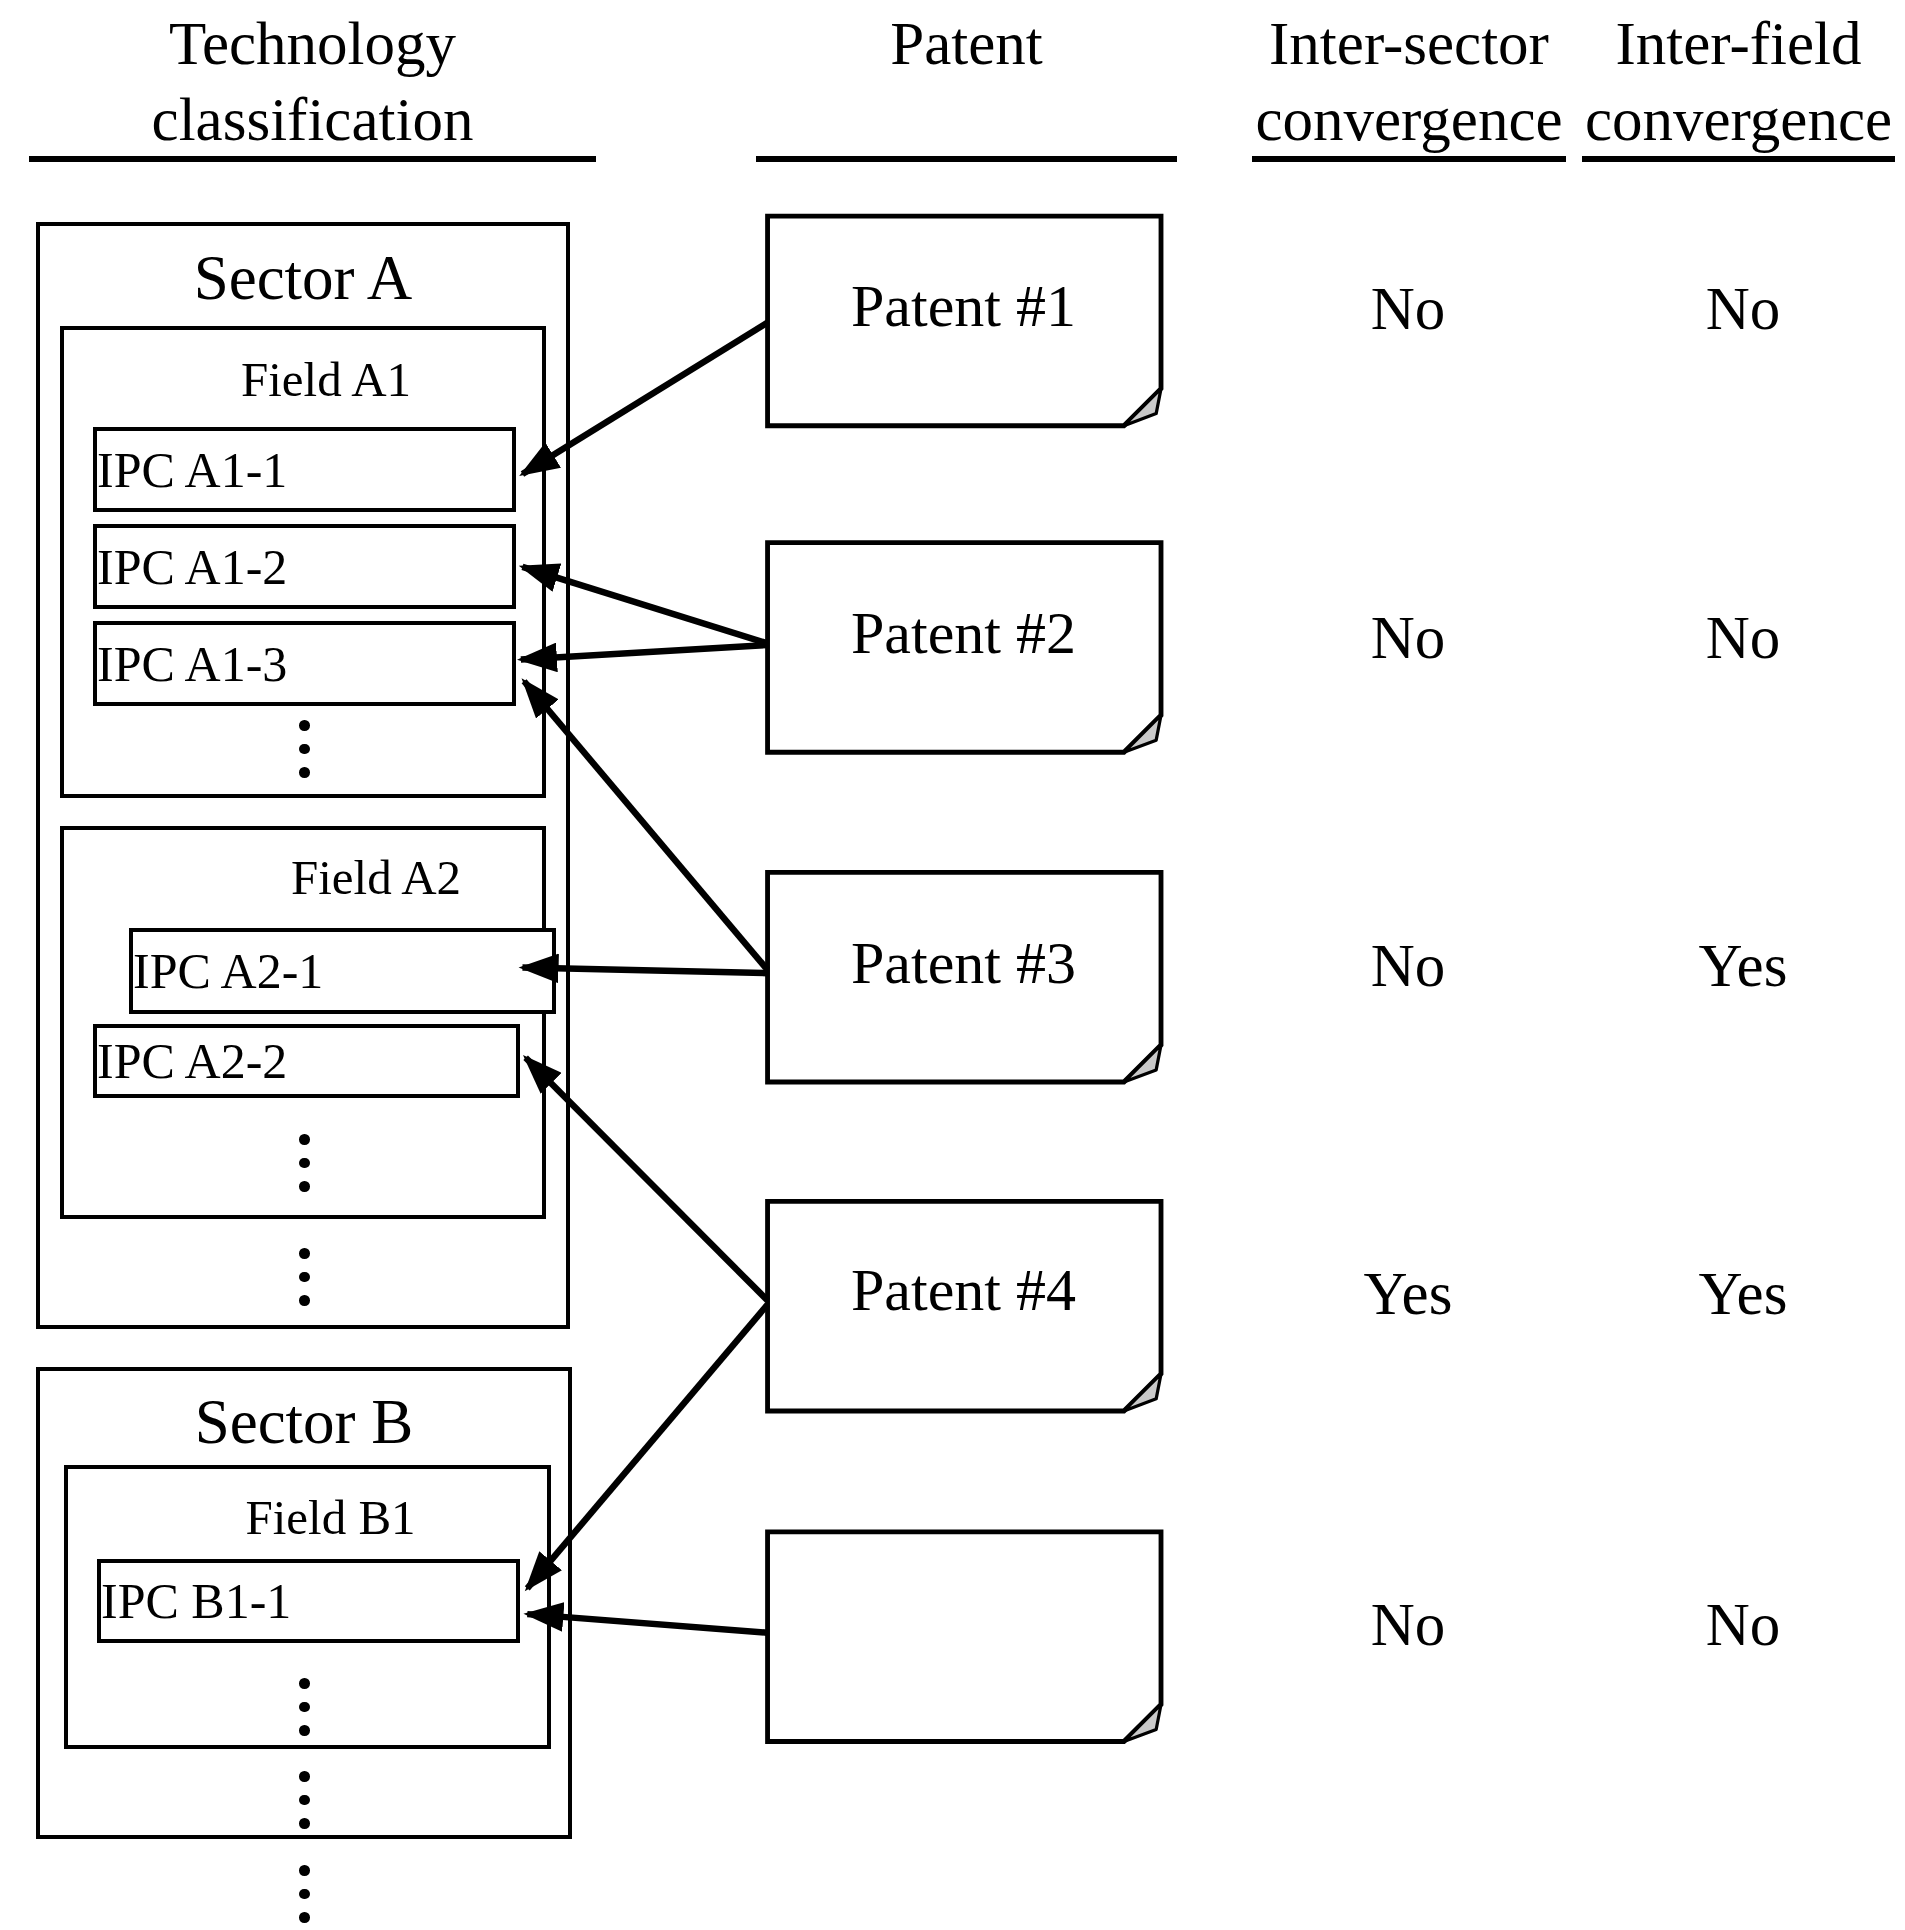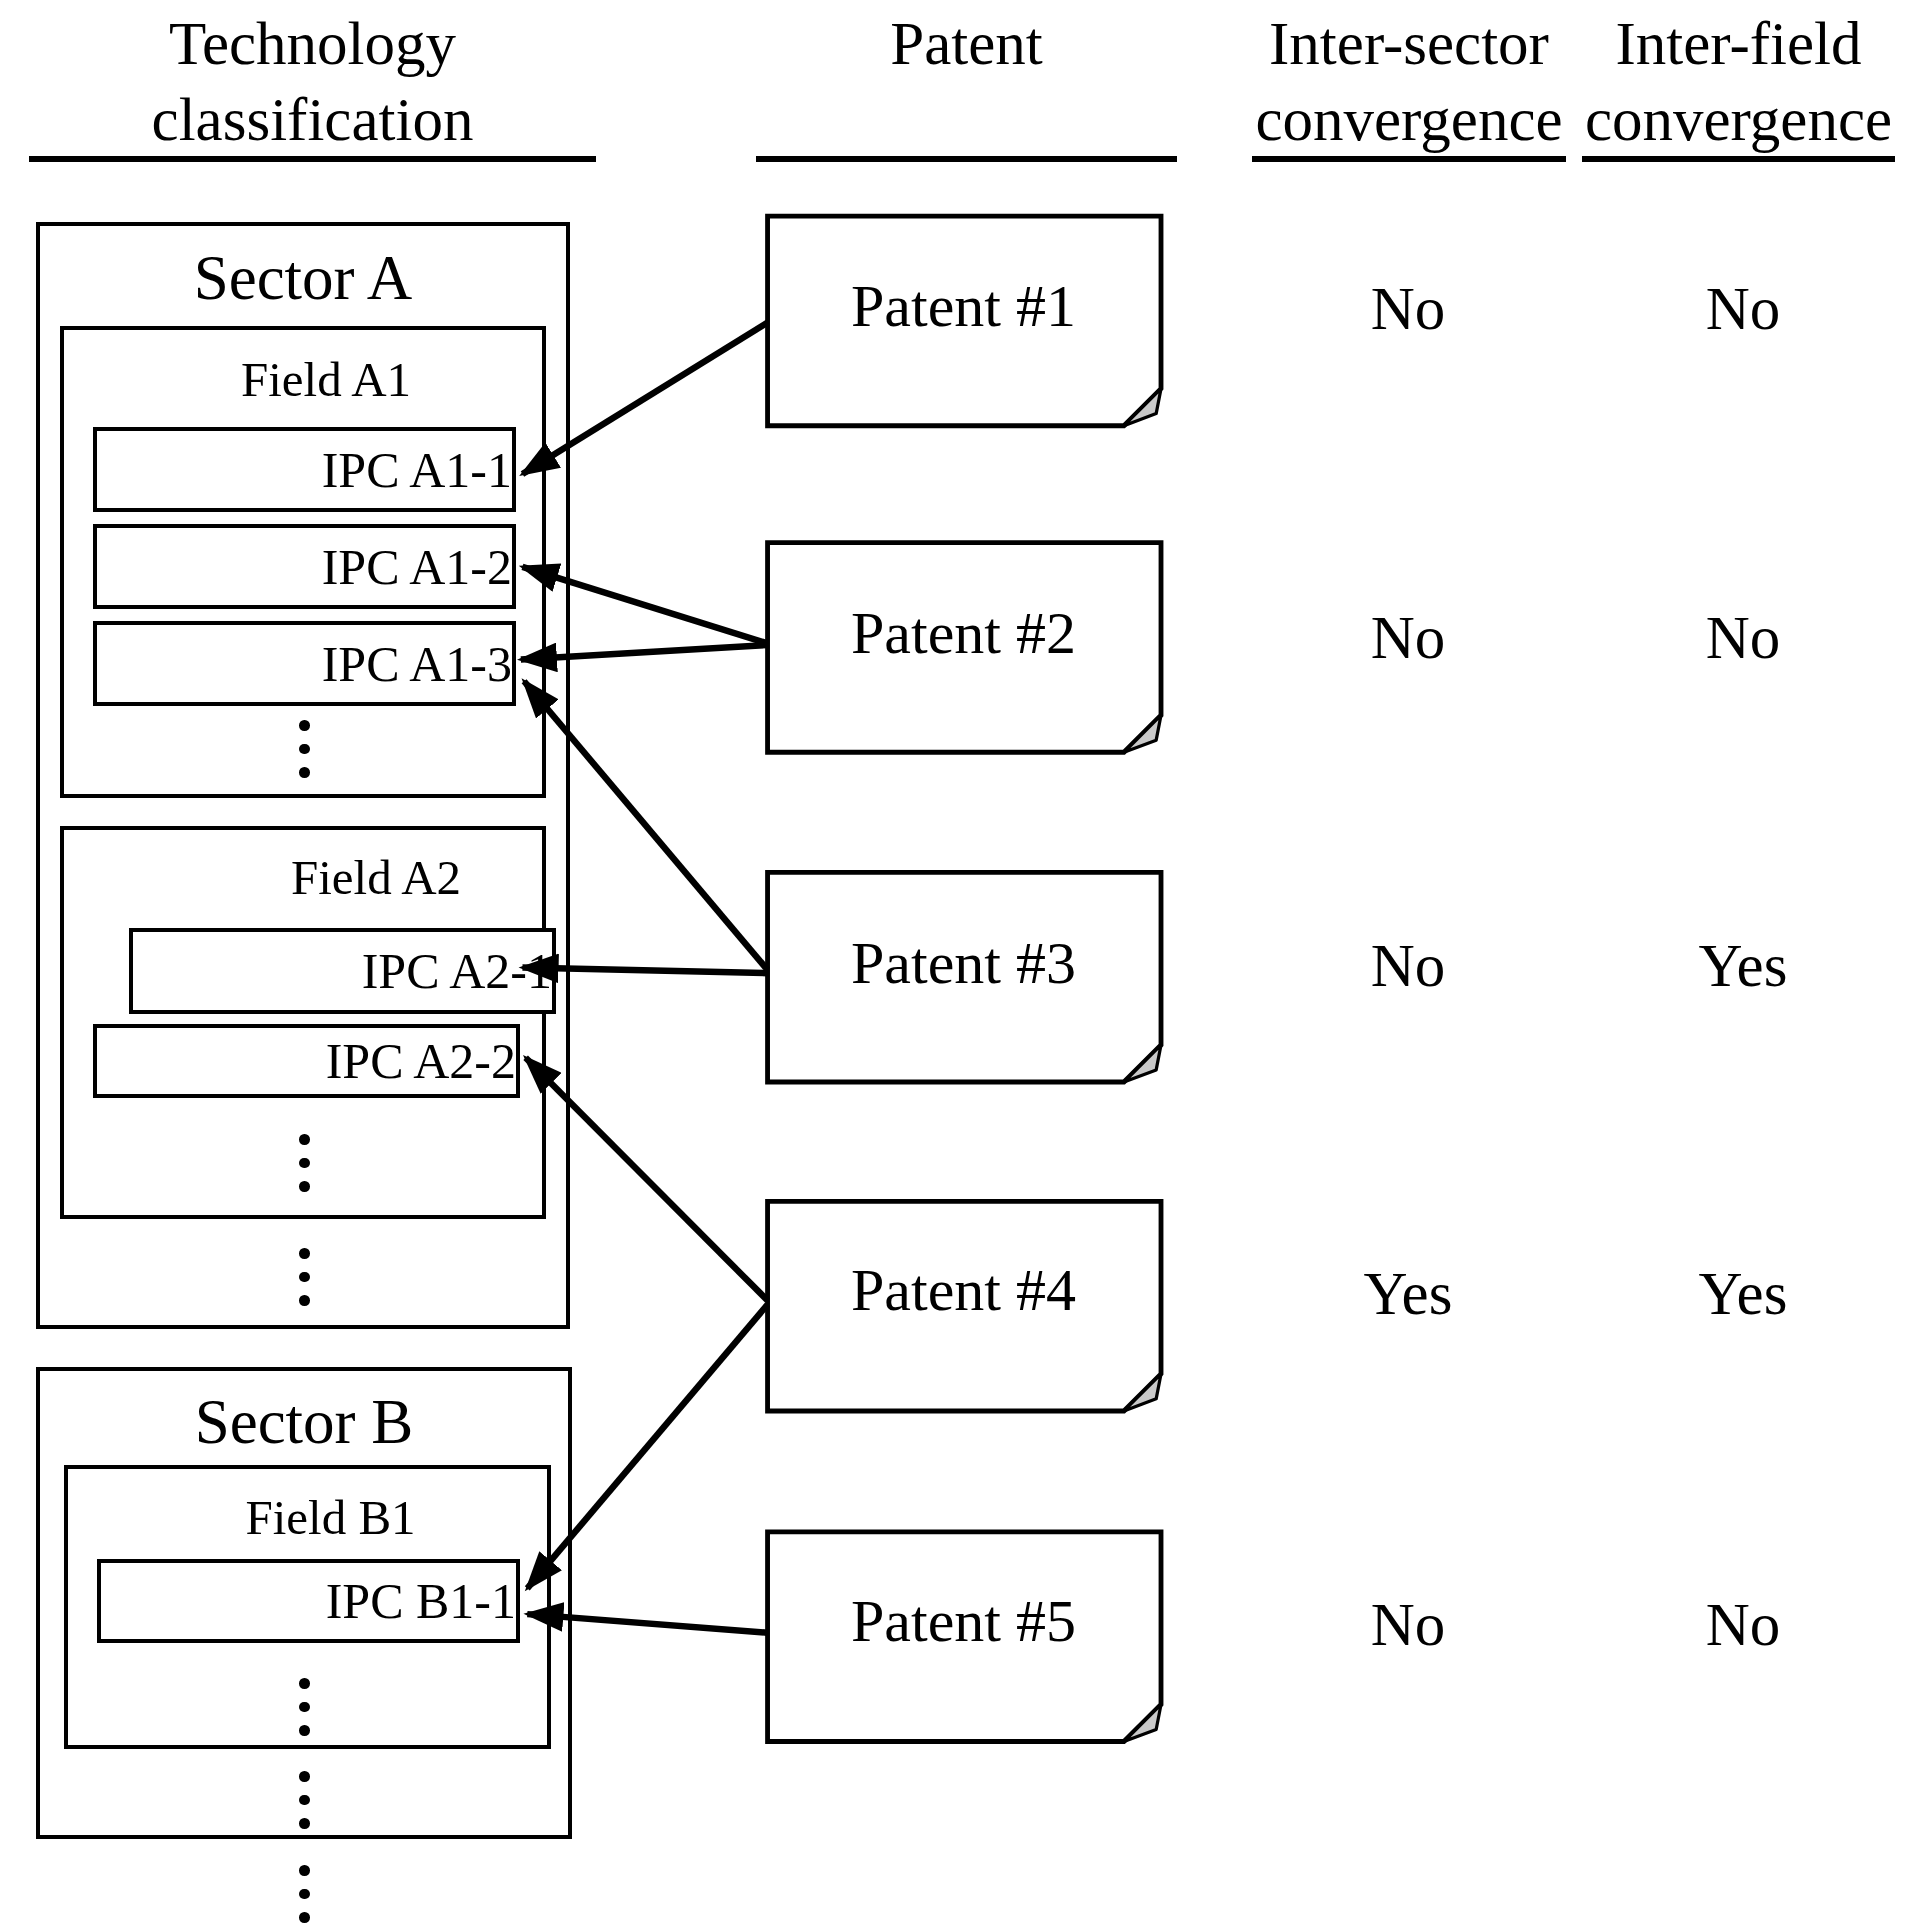--- a/index.html
+++ b/index.html
@@ -7,21 +7,21 @@
     position:relative;width:1906px;height:1931px;background:#fff;
     font-family:"Liberation Serif","DejaVu Serif",serif;color:#000;overflow:hidden;
   }
   .hdr{position:absolute;top:6.4px;text-align:center;font-size:61px;line-height:76px;white-space:nowrap;}
   .underline{position:absolute;top:156px;height:6.4px;background:#000;}
   .obox{position:absolute;box-sizing:border-box;border:4.8px solid #000;background:#fff;}
   .ibox{position:absolute;box-sizing:border-box;border:4px solid #000;background:#fff;}
   .boxlabel{position:absolute;text-align:center;white-space:nowrap;}
   .sector-label{font-size:63px;line-height:81px;}
   .field-label{font-size:49px;line-height:77px;padding-left:23px;}
-  .ipc-box{display:flex;align-items:center;justify-content:flex-end;font-size:50px;padding-left:35px;}
+  .ipc-box{display:flex;align-items:center;justify-content:flex-start;font-size:50px;}
   .dots{position:absolute;width:10.5px;display:flex;flex-direction:column;align-items:center;gap:13px;}
   .dot{width:10.5px;height:10.5px;border-radius:50%;background:#000;}
   .patent-label{position:absolute;width:393px;text-align:center;font-size:60px;line-height:81px;z-index:3;}
   .value{position:absolute;width:242px;height:81px;text-align:center;font-size:61px;line-height:81px;}
   svg.layer{position:absolute;left:0;top:0;z-index:2;pointer-events:none;}
   .doc{fill:#fff;stroke:#000;stroke-width:6px;}
   .flap{fill:#c9c9c9;stroke:#000;stroke-width:4px;stroke-linejoin:round;}
   .arrow{stroke:#000;stroke-width:8px;}
 </style>
 </head>
@@ -153,21 +153,20 @@
     <line class="arrow" x1="952" y1="1207" x2="648" y2="1200" marker-end="url(#ah)"></line>
     <line class="arrow" x1="952" y1="1613" x2="652" y2="1312" marker-end="url(#ah)"></line>
     <line class="arrow" x1="952" y1="1618" x2="654" y2="1970" marker-end="url(#ah)"></line>
     <line class="arrow" x1="952" y1="2025" x2="654" y2="2002" marker-end="url(#ah)"></line>
   </svg>
 
   <div class="patent-label" style="left:767px;top:266px;">Patent #1</div>
   <div class="patent-label" style="left:767px;top:593px;">Patent #2</div>
   <div class="patent-label" style="left:767px;top:923px;">Patent #3</div>
   <div class="patent-label" style="left:767px;top:1250px;">Patent #4</div>
-  <div class="patent-label" style="left:767px;top:1581px;">Patent #5</div>
 
   <div class="value" style="left:1287px;top:268px;">No</div>
   <div class="value" style="left:1622px;top:268px;">No</div>
 
   <div class="value" style="left:1287px;top:597px;">No</div>
   <div class="value" style="left:1622px;top:597px;">No</div>
 
   <div class="value" style="left:1287px;top:925px;">No</div>
   <div class="value" style="left:1622px;top:925px;">Yes</div>
 

